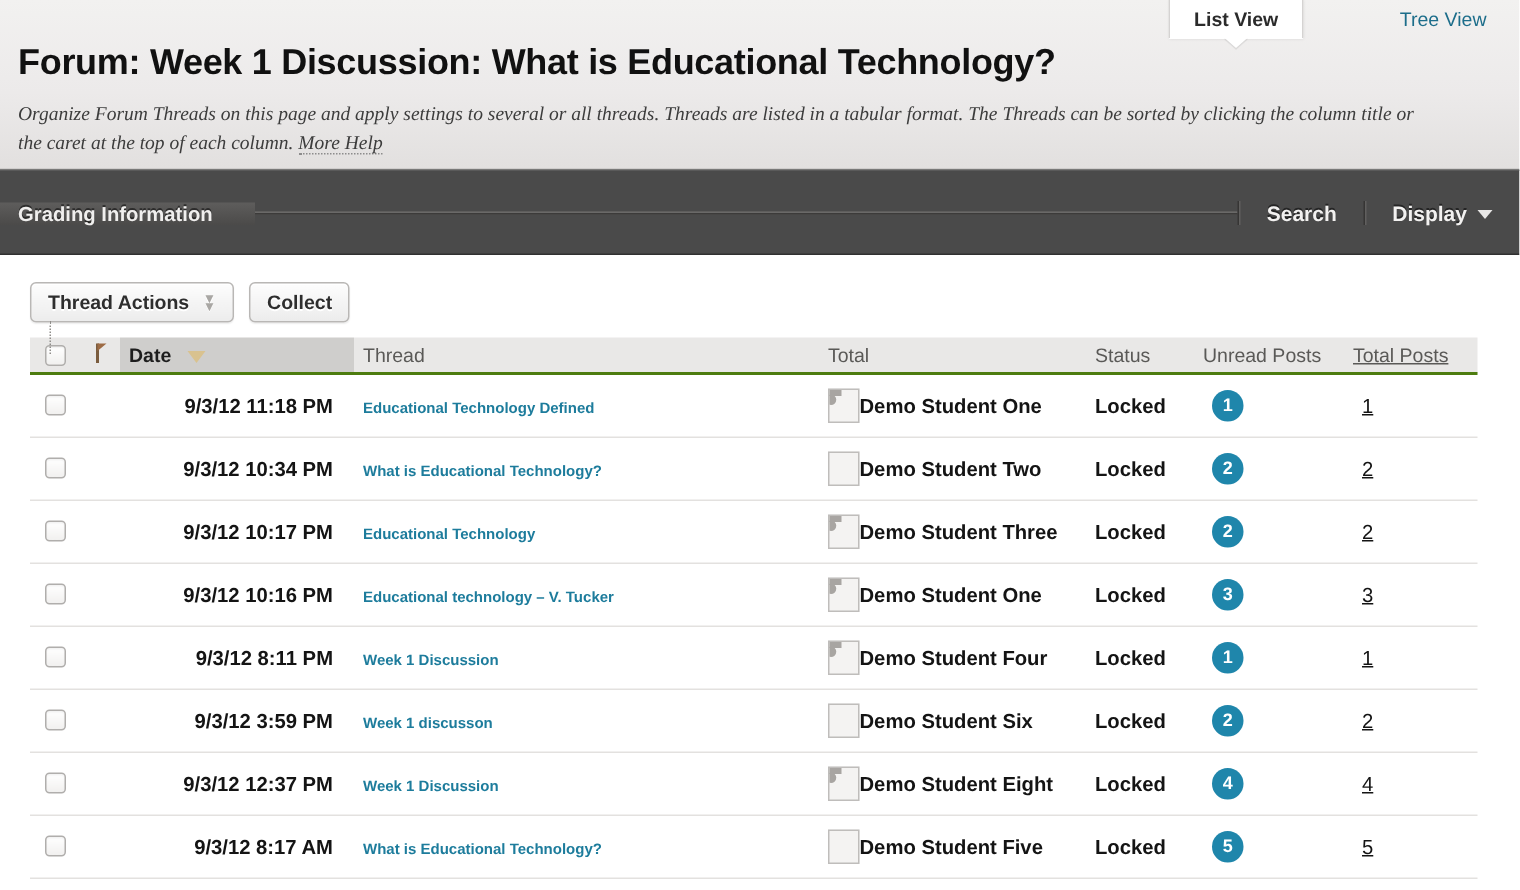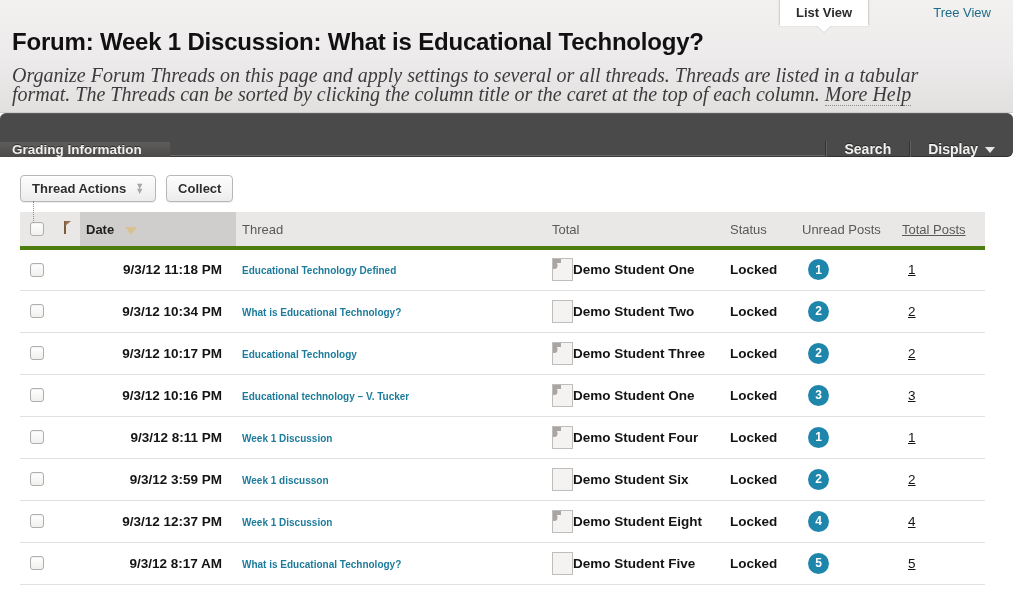--- a/index.html
+++ b/index.html
@@ -69,43 +69,42 @@
     font-size: 24px;
     font-weight: bold;
     letter-spacing: -0.2px;
     color: #111111;
     padding: 28px 0 0 12px;
   }
 
   .page-desc {
     font-family: "Liberation Serif", serif;
     font-style: italic;
-    font-size: 20px;
+    font-size: 13px;
     line-height: 19px;
     color: #3c3c3c;
     padding: 10px 40px 0 12px;
     max-width: 990px;
   }
   .more-help {
     color: #3c3c3c;
     border-bottom: 1px dotted #8c8c8c;
     cursor: pointer;
     text-decoration: none;
   }
 
   
   .dark-bar {
     position: relative;
-    height: 44px;
+    height: 57px;
     background: #4a4a4a;
     display: flex;
-    align-items: flex-end;
+    align-items: center;
     border-top: 1px solid #5a5a5a;
     box-shadow: inset 0 -1px 0 rgba(0,0,0,.35);
-    border-radius: 6px;
   }
   .dark-tab {
     background: linear-gradient(to bottom, #5e5d5c 0%, #4b4a49 100%);
     color: #f0efee;
     font-size: 13.5px;
     font-weight: bold;
     display: flex;
     align-items: center;
     padding: 0 18px 0 12px;
     width: 170px;
@@ -196,24 +195,24 @@
     width: 965px;
     border-collapse: collapse;
     table-layout: fixed;
   }
   table.threads thead th {
     background: #e9e8e7;
     font-size: 13px;
     font-weight: normal;
     color: #5a5957;
     text-align: left;
-    height: 36px;
+    height: 24px;
     padding: 0 6px;
     vertical-align: middle;
-    border-bottom: 4px solid #4d7c0f;
+    border-bottom: 2px solid #4d7c0f;
     cursor: pointer;
   }
   table.threads thead th.sorted {
     background: #cfcecc;
     color: #1d1d1d;
     font-weight: bold;
   }
   th.c-check, td.c-check { width: 34px; padding-left: 10px !important; }
   th.c-flag,  td.c-flag  { width: 26px; }
   th.c-date,  td.c-date  { width: 156px; }

